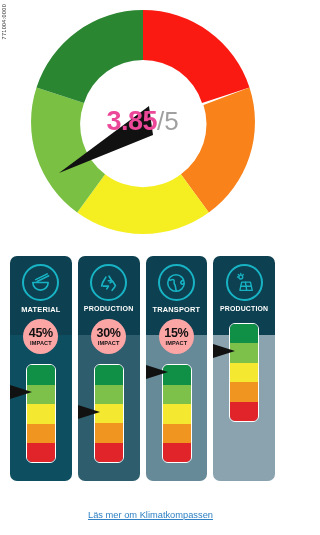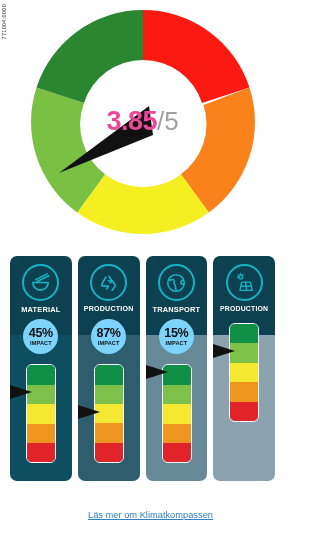--- a/index.html
+++ b/index.html
@@ -135,21 +135,21 @@
     white-space: nowrap;
     font-family: "Liberation Sans", sans-serif;
   }
   .card.c4 .card-label { font-size: 6.9px; }
   .card.c2 .card-label { font-size: 7.1px; }
 
   .impact-badge {
     margin-top: 6px;
     width: 35px; height: 35px;
     border-radius: 50%;
-    background: #7dd3fc;
+    background: #fca5a5;
     display: flex;
     flex-direction: column;
     align-items: center;
     justify-content: center;
   }
   .impact-pct {
     font-size: 12.5px;
     font-weight: bold;
     color: #111111;
     line-height: 1;
@@ -277,21 +277,21 @@
           <path d="M12 4.5 L15 9.5 L11.3 9.5"></path>
           <path d="M19 15 L16 10 L13.2 11.7"></path>
           <path d="M5.6 15.4 L11.4 15.4 L9.6 18.4"></path>
           <path d="M8.6 5.6 L5.6 10.6"></path>
           <path d="M18.4 16.2 L15.4 20"></path>
           <path d="M5.2 11.2 L4 15.2"></path>
         </svg>
       </div>
       <div class="card-label">PRODUCTION</div>
       <div class="impact-badge">
-        <div class="impact-pct">87%</div>
+        <div class="impact-pct">30%</div>
         <div class="impact-word">IMPACT</div>
       </div>
       <div class="scale-area">
         <div class="scale">
           <div class="band" style="background:#0f9046"></div>
           <div class="band" style="background:#7dc04a"></div>
           <div class="band" style="background:#f5e830"></div>
           <div class="band" style="background:#f0951f"></div>
           <div class="band" style="background:#e1242a"></div>
         </div>

